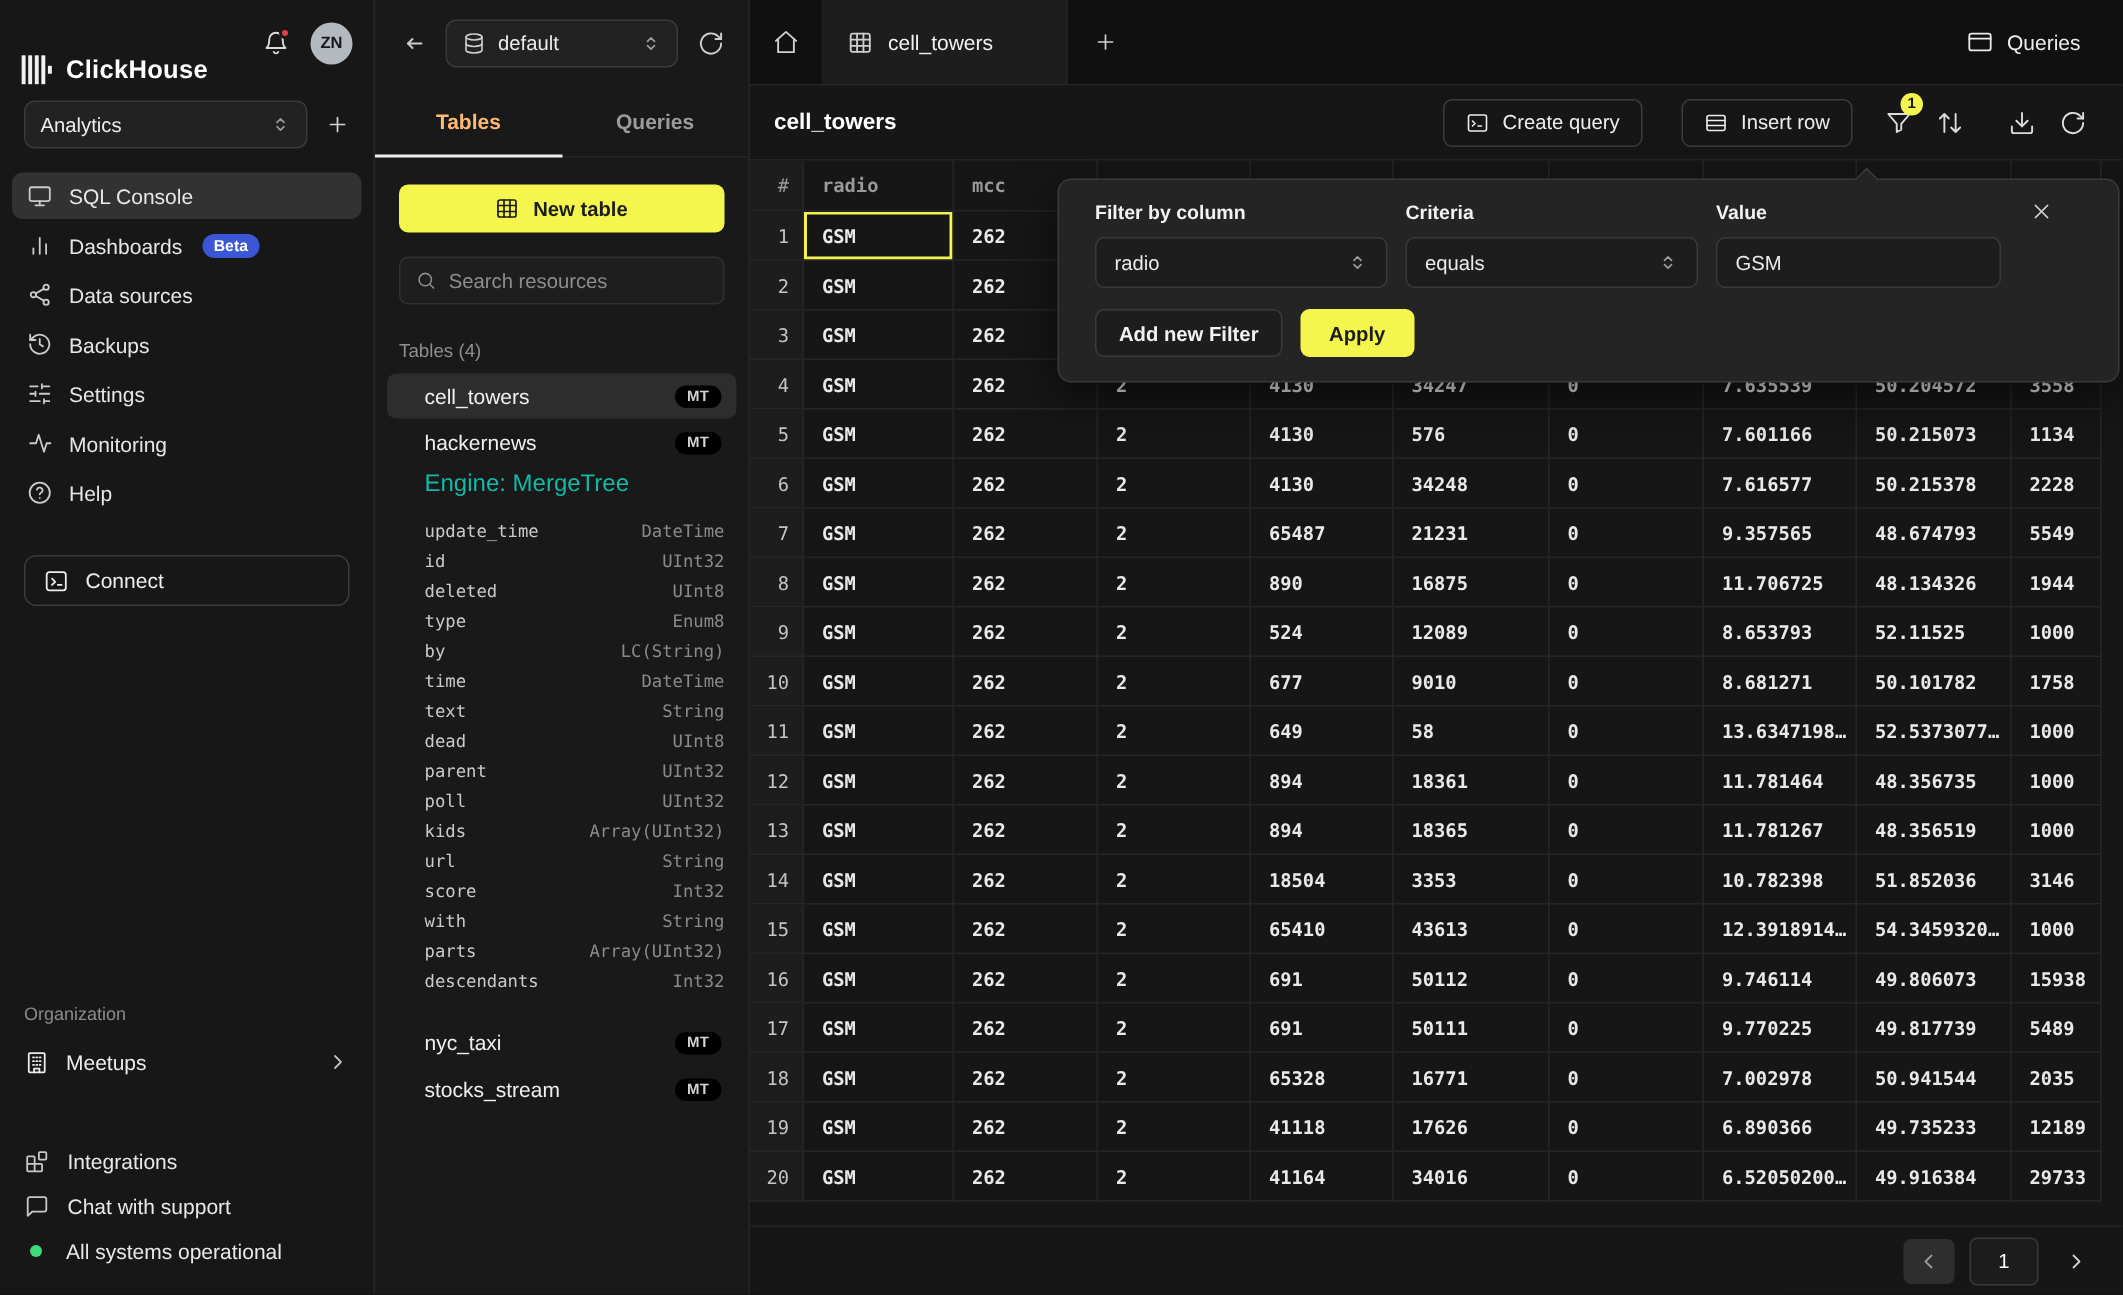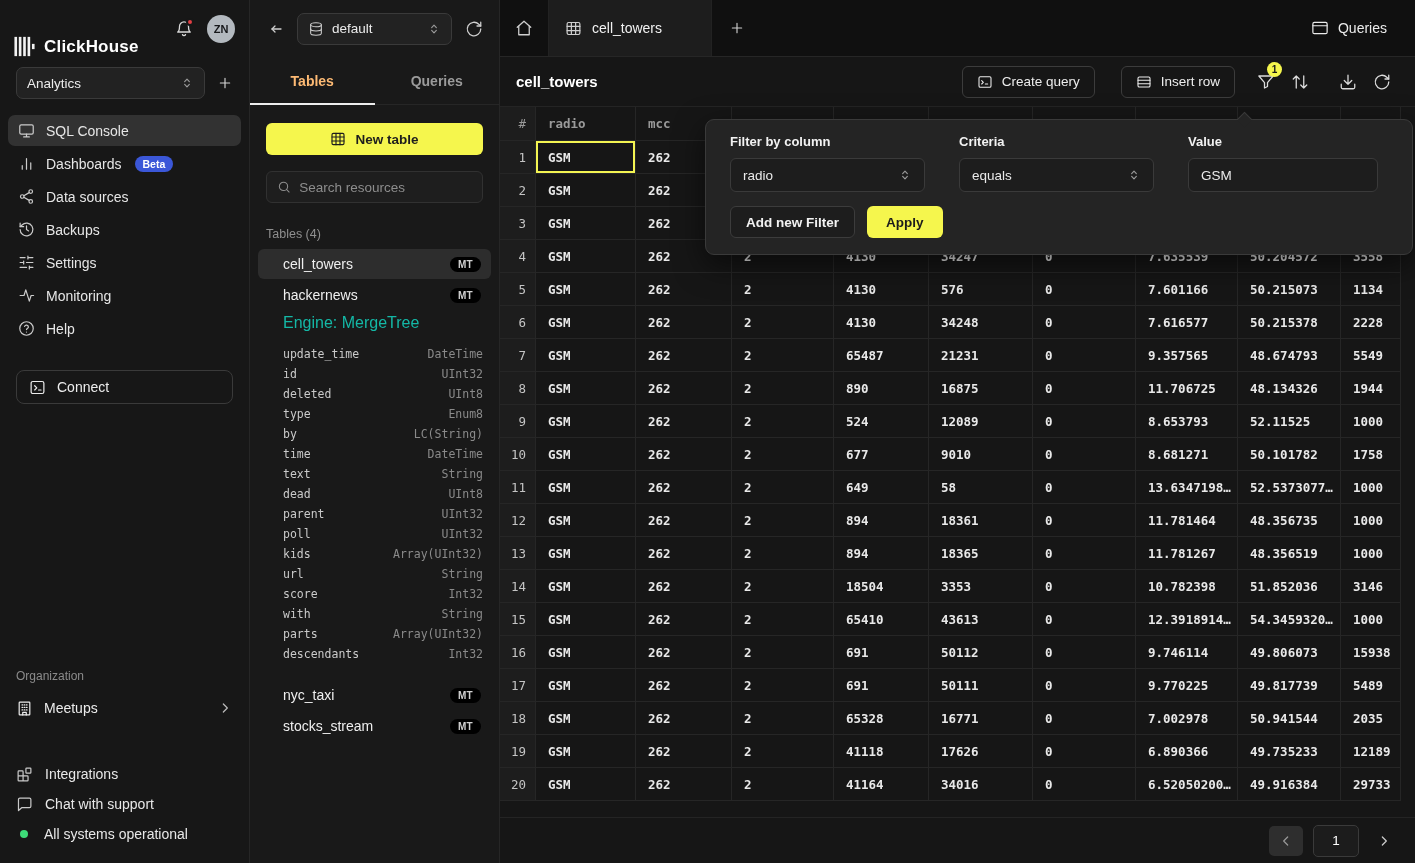--- a/index.html
+++ b/index.html
@@ -101,21 +101,21 @@
   .g-fill { border:none; }
 
   .grid-footer { height:46px; flex:none; border-top:1px solid #242424; display:flex; align-items:center; justify-content:flex-end; gap:10px; padding:0 16px; }
   .pg-prev { width:34px; height:30px; background:#2e2e2e; border:none; border-radius:5px; color:#9a9a9a; display:flex; align-items:center; justify-content:center; cursor:pointer; }
   .pg-page { width:46px; height:32px; border:1px solid #3a3a3a; border-radius:5px; background:#1c1c1c; color:#ffffff; display:flex; align-items:center; justify-content:center; font-size:13.5px; }
   .pg-next { width:30px; height:30px; background:none; border:none; color:#cfcfcf; display:flex; align-items:center; justify-content:center; cursor:pointer; }
 
   
   .filter-popover { position:absolute; top:119px; left:205px; right:2px; background:#242424; border:1px solid #3a3a3a; border-radius:9px; box-shadow:0 10px 30px rgba(0,0,0,.55); padding:14px 24px 16px; z-index:20; }
   .fp-caret { position:absolute; top:-6px; right:162px; width:11px; height:11px; background:#242424; border-left:1px solid #3a3a3a; border-top:1px solid #3a3a3a; transform:rotate(45deg); }
-  .fp-grid { display:flex; align-items:flex-start; gap:34px; }
+  .fp-grid { display:flex; align-items:flex-start; gap:12px; }
   .fp-col { display:flex; flex-direction:column; }
   .fp-label { font-size:13px; font-weight:700; color:#f2f2f2; margin-bottom:9px; }
   .fp-field { height:34px; background:#1d1d1d; border:1px solid #3a3a3a; border-radius:6px; display:flex; align-items:center; justify-content:space-between; padding:0 12px; font-size:13.5px; color:#eaeaea; cursor:pointer; }
   .fp-col1 .fp-field { width:195px; }
   .fp-col2 .fp-field { width:195px; }
   .fp-col3 .fp-field { width:190px; }
   .fp-field input { background:transparent; border:none; outline:none; color:#eaeaea; font-size:13.5px; width:100%; font-family:"Liberation Sans",sans-serif; }
   .fp-close { background:none; border:none; color:#cfcfcf; margin:0 0 9px 8px; cursor:pointer; }
   .fp-actions { margin-top:14px; display:flex; gap:12px; }
   .fp-add { height:32px; padding:0 15px; background:#1d1d1d; border:1px solid #3c3c3c; border-radius:6px; color:#f2f2f2; font-size:13.5px; font-weight:600; font-family:"Liberation Sans",sans-serif; cursor:pointer; }

